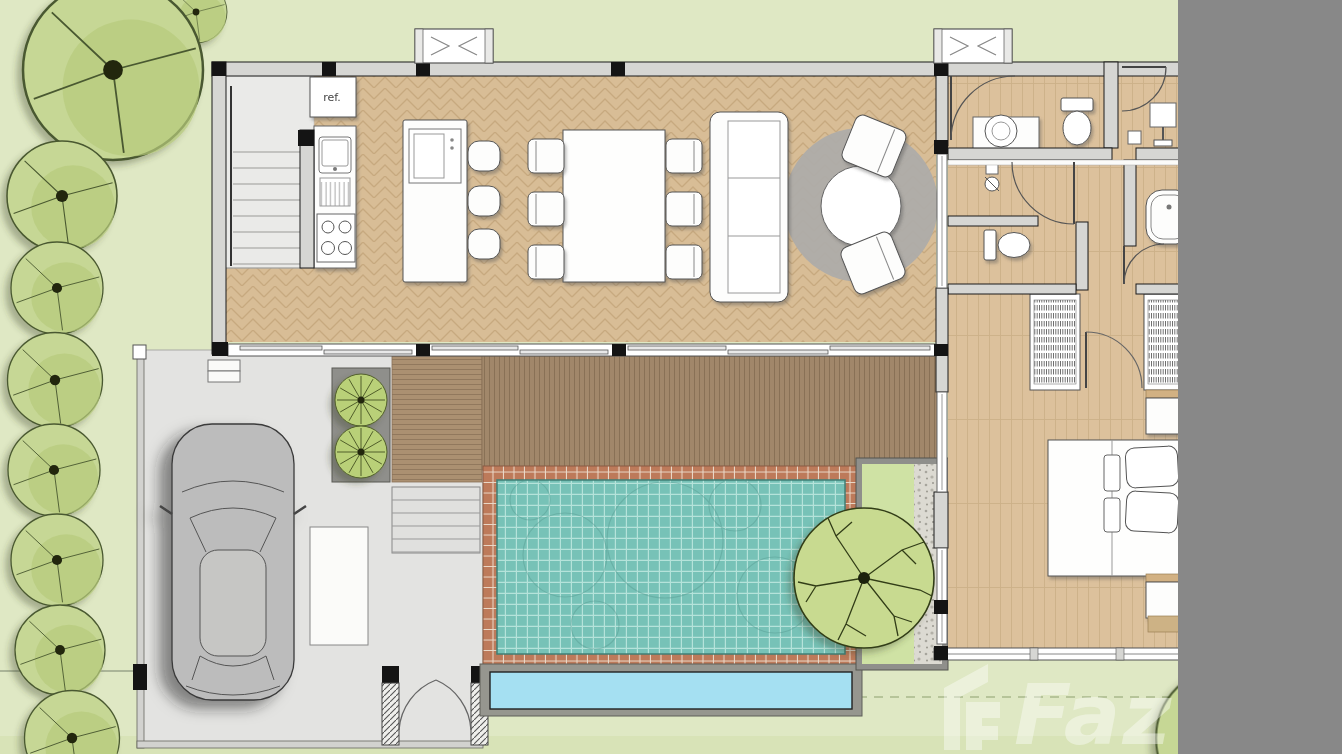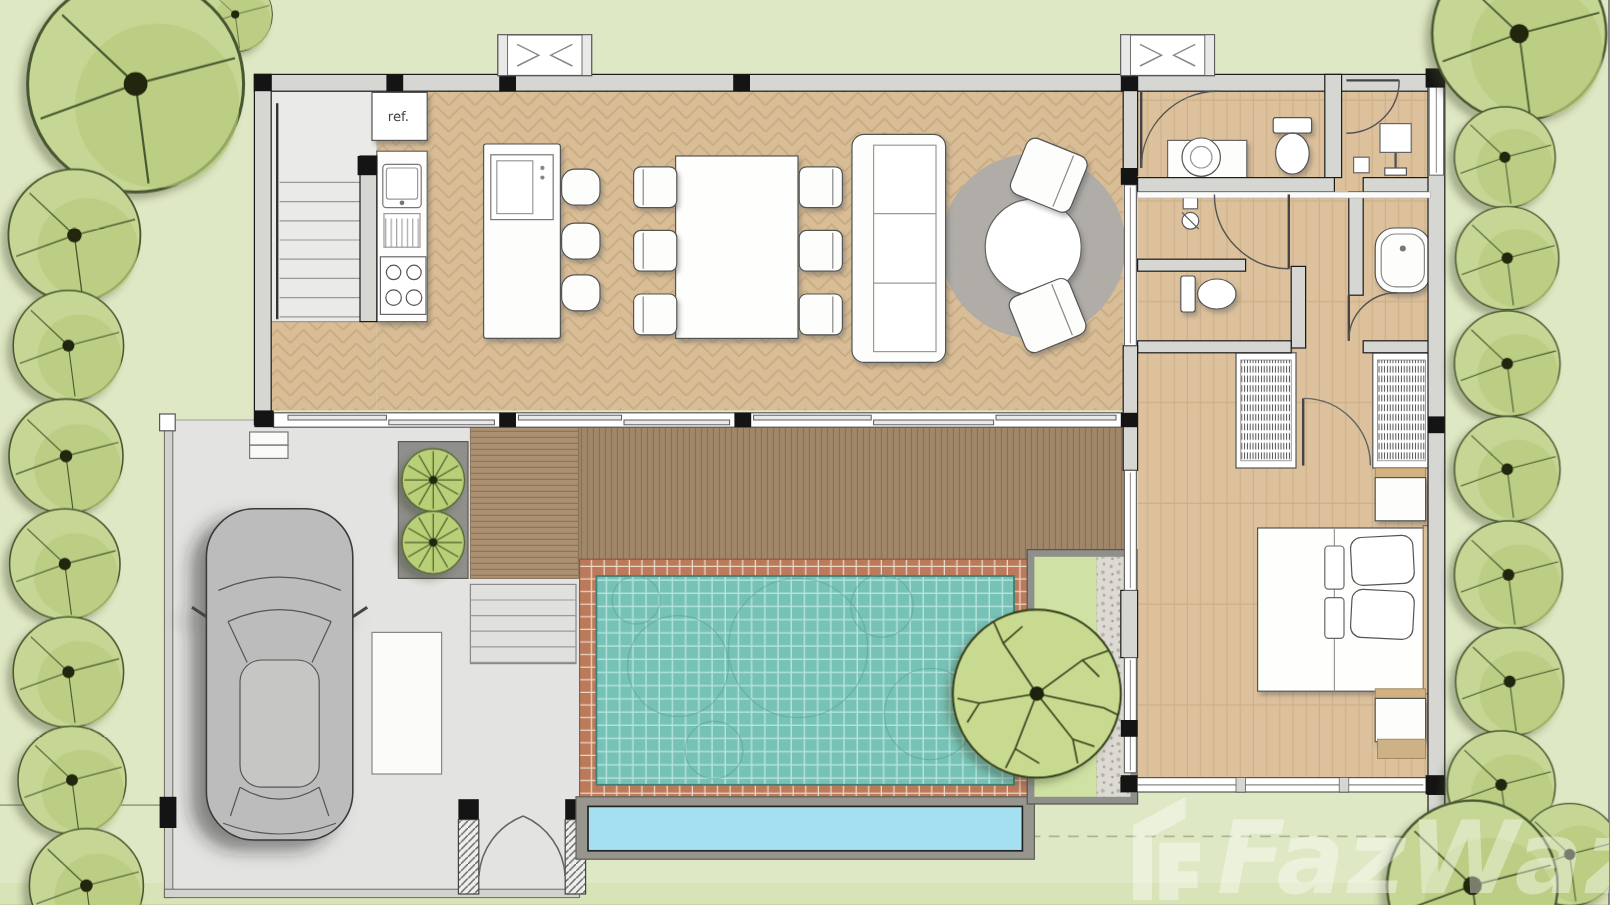--- a/index.html
+++ b/index.html
@@ -1,16 +1,16 @@
 <!DOCTYPE html>
 <html><head>
 <meta charset="utf-8">
 <style>
   html,body{margin:0;padding:0;background:#888;}
-  #stage{position:relative;width:1340px;height:754px;overflow:hidden;
+  #stage{position:relative;width:1178px;height:754px;overflow:hidden;
          font-family:"DejaVu Sans","Liberation Sans",sans-serif;}
   svg{display:block;}
   text{font-family:"DejaVu Sans","Liberation Sans",sans-serif;}
 </style>
 </head>
 <body>
 
 <div id="stage">
 <svg width="1342" height="754" viewBox="0 0 1342 754">
 <defs>

